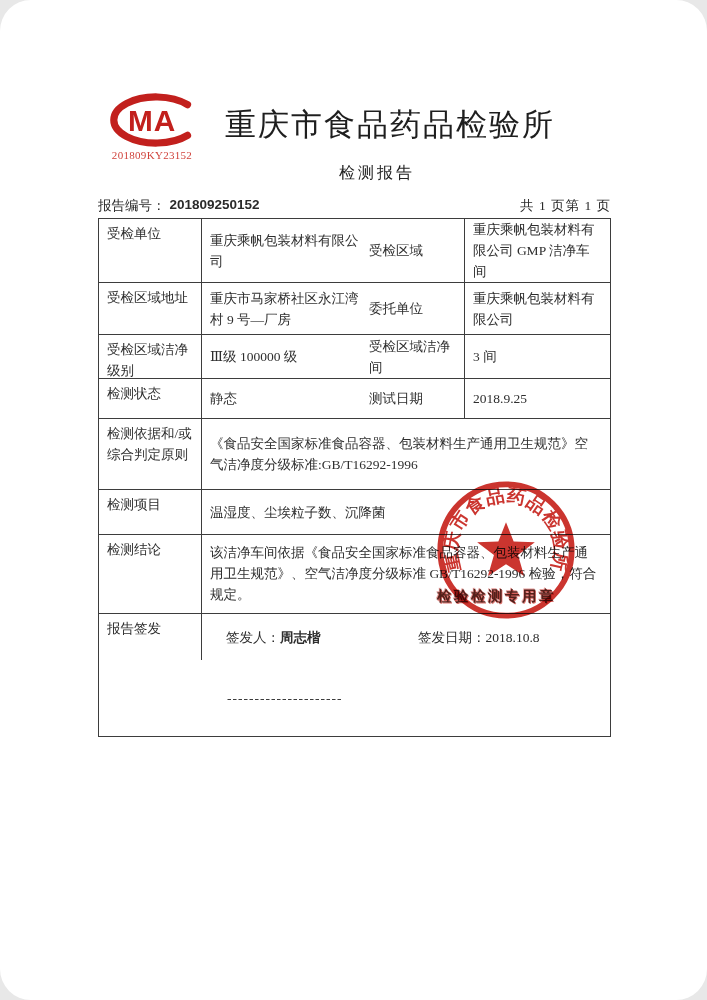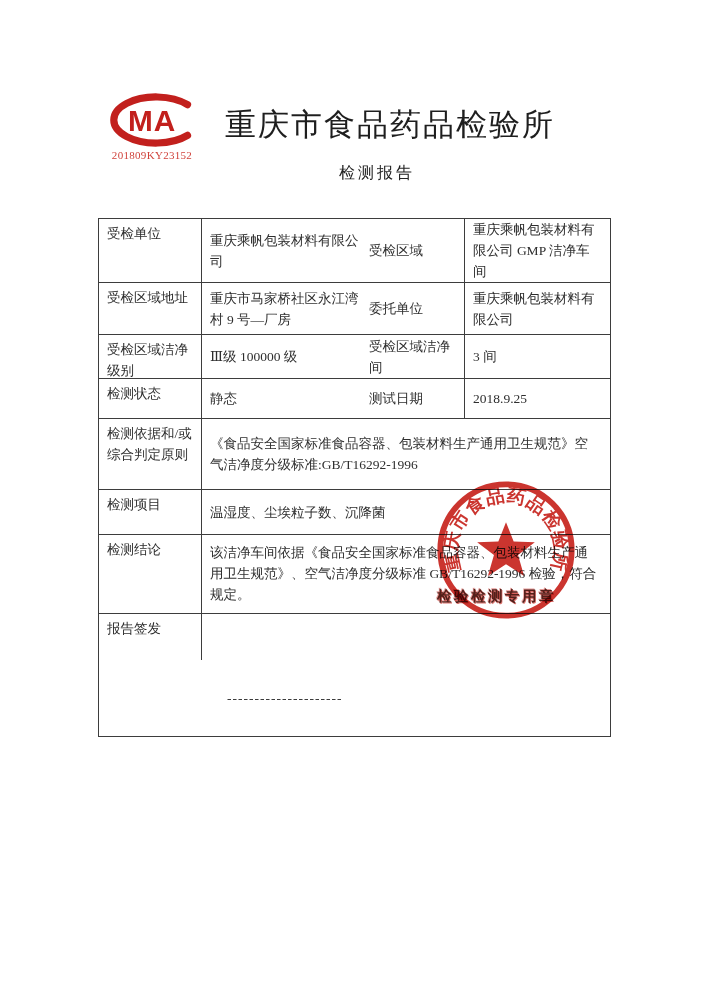--- a/index.html
+++ b/index.html
@@ -1,20 +1,21 @@
 <!DOCTYPE html>
 <html><head>
 <meta charset="utf-8">
 <style>
   html,body{margin:0;padding:0;background:#e8e8e8;}
   .page{
     position:relative;width:707px;height:1000px;background:#ffffff;
     margin:0 auto;overflow:hidden;
     font-family:"Liberation Serif","DejaVu Serif",serif;
     color:#2e2e2e;
+    border-radius:31px;
   }
   
   .logo{position:absolute;left:104px;top:92px;width:96px;text-align:center;}
   .logo-num{font-family:Liberation Serif, serif;font-size:11px;color:#d0423b;letter-spacing:.3px;margin-top:-3px;}
   .org-title{position:absolute;left:150px;top:104px;width:480px;text-align:center;
     font-size:31px;letter-spacing:2px;color:#1e1e1e;font-weight:500;white-space:nowrap;}
   .doc-type{position:absolute;left:137px;top:163px;width:480px;text-align:center;
     font-size:16px;letter-spacing:3px;color:#222;}
   .meta{position:absolute;left:98px;top:197px;width:513px;display:flex;font-size:13.5px;color:#2a2a2a;}
   .meta .num{font-family:"Liberation Sans","DejaVu Sans",sans-serif;font-weight:bold;font-size:13.5px;margin-left:4px;}
@@ -54,20 +55,25 @@
     <svg viewBox="0 0 100 58" width="96" height="56">
       <path d="M 87 13 A 44 24 0 1 0 87 45" fill="none" stroke="#c2201d" stroke-width="7.5" stroke-linecap="round"></path>
       <text x="50" y="40" text-anchor="middle" font-family="Liberation Sans, DejaVu Sans, sans-serif" font-weight="bold" font-size="31" fill="#c2201d" letter-spacing="1">MA</text>
     </svg>
     <div class="logo-num">201809KY23152</div>
   </div>
 
   <div class="org-title">重庆市食品药品检验所</div>
   <div class="doc-type">检测报告</div>
 
+  <div class="meta">
+    <span>报告编号：</span>
+    <span class="num">201809250152</span>
+    <span class="pages">共 1 页第 1 页</span>
+  </div>
 
   <div class="doc-table">
 
     <div class="trow r1 first">
       <div class="c1">
           <span>受检单位</span>
         </div>
       <div class="c2">
         <div class="val">
             <span>重庆乘帆包装材料有限公司</span>
@@ -168,20 +174,24 @@
         <text font-size="25.5" fill="#c7251f" letter-spacing="1" font-family="Liberation Serif, DejaVu Serif, serif" font-weight="bold">
           <textPath href="#sealArc" startOffset="50%" text-anchor="middle">重庆市食品药品检验所</textPath>
         </text>
       </svg>
     </div>
 
     <div class="trow r8">
       <div class="c1">
           <span>报告签发</span>
         </div>
+      <div class="c2m">
+        <span class="sig-val"><span>签发人：</span><span class="sig-name">周志楷</span></span>
+        <span>签发日期：2018.10.8</span>
+      </div>
     </div>
 
     <div class="trow r9 no-top">
       <div class="c2m">
           <span class="dashes">---------------------</span>
         </div>
     </div>
 
   </div>
 </div>

